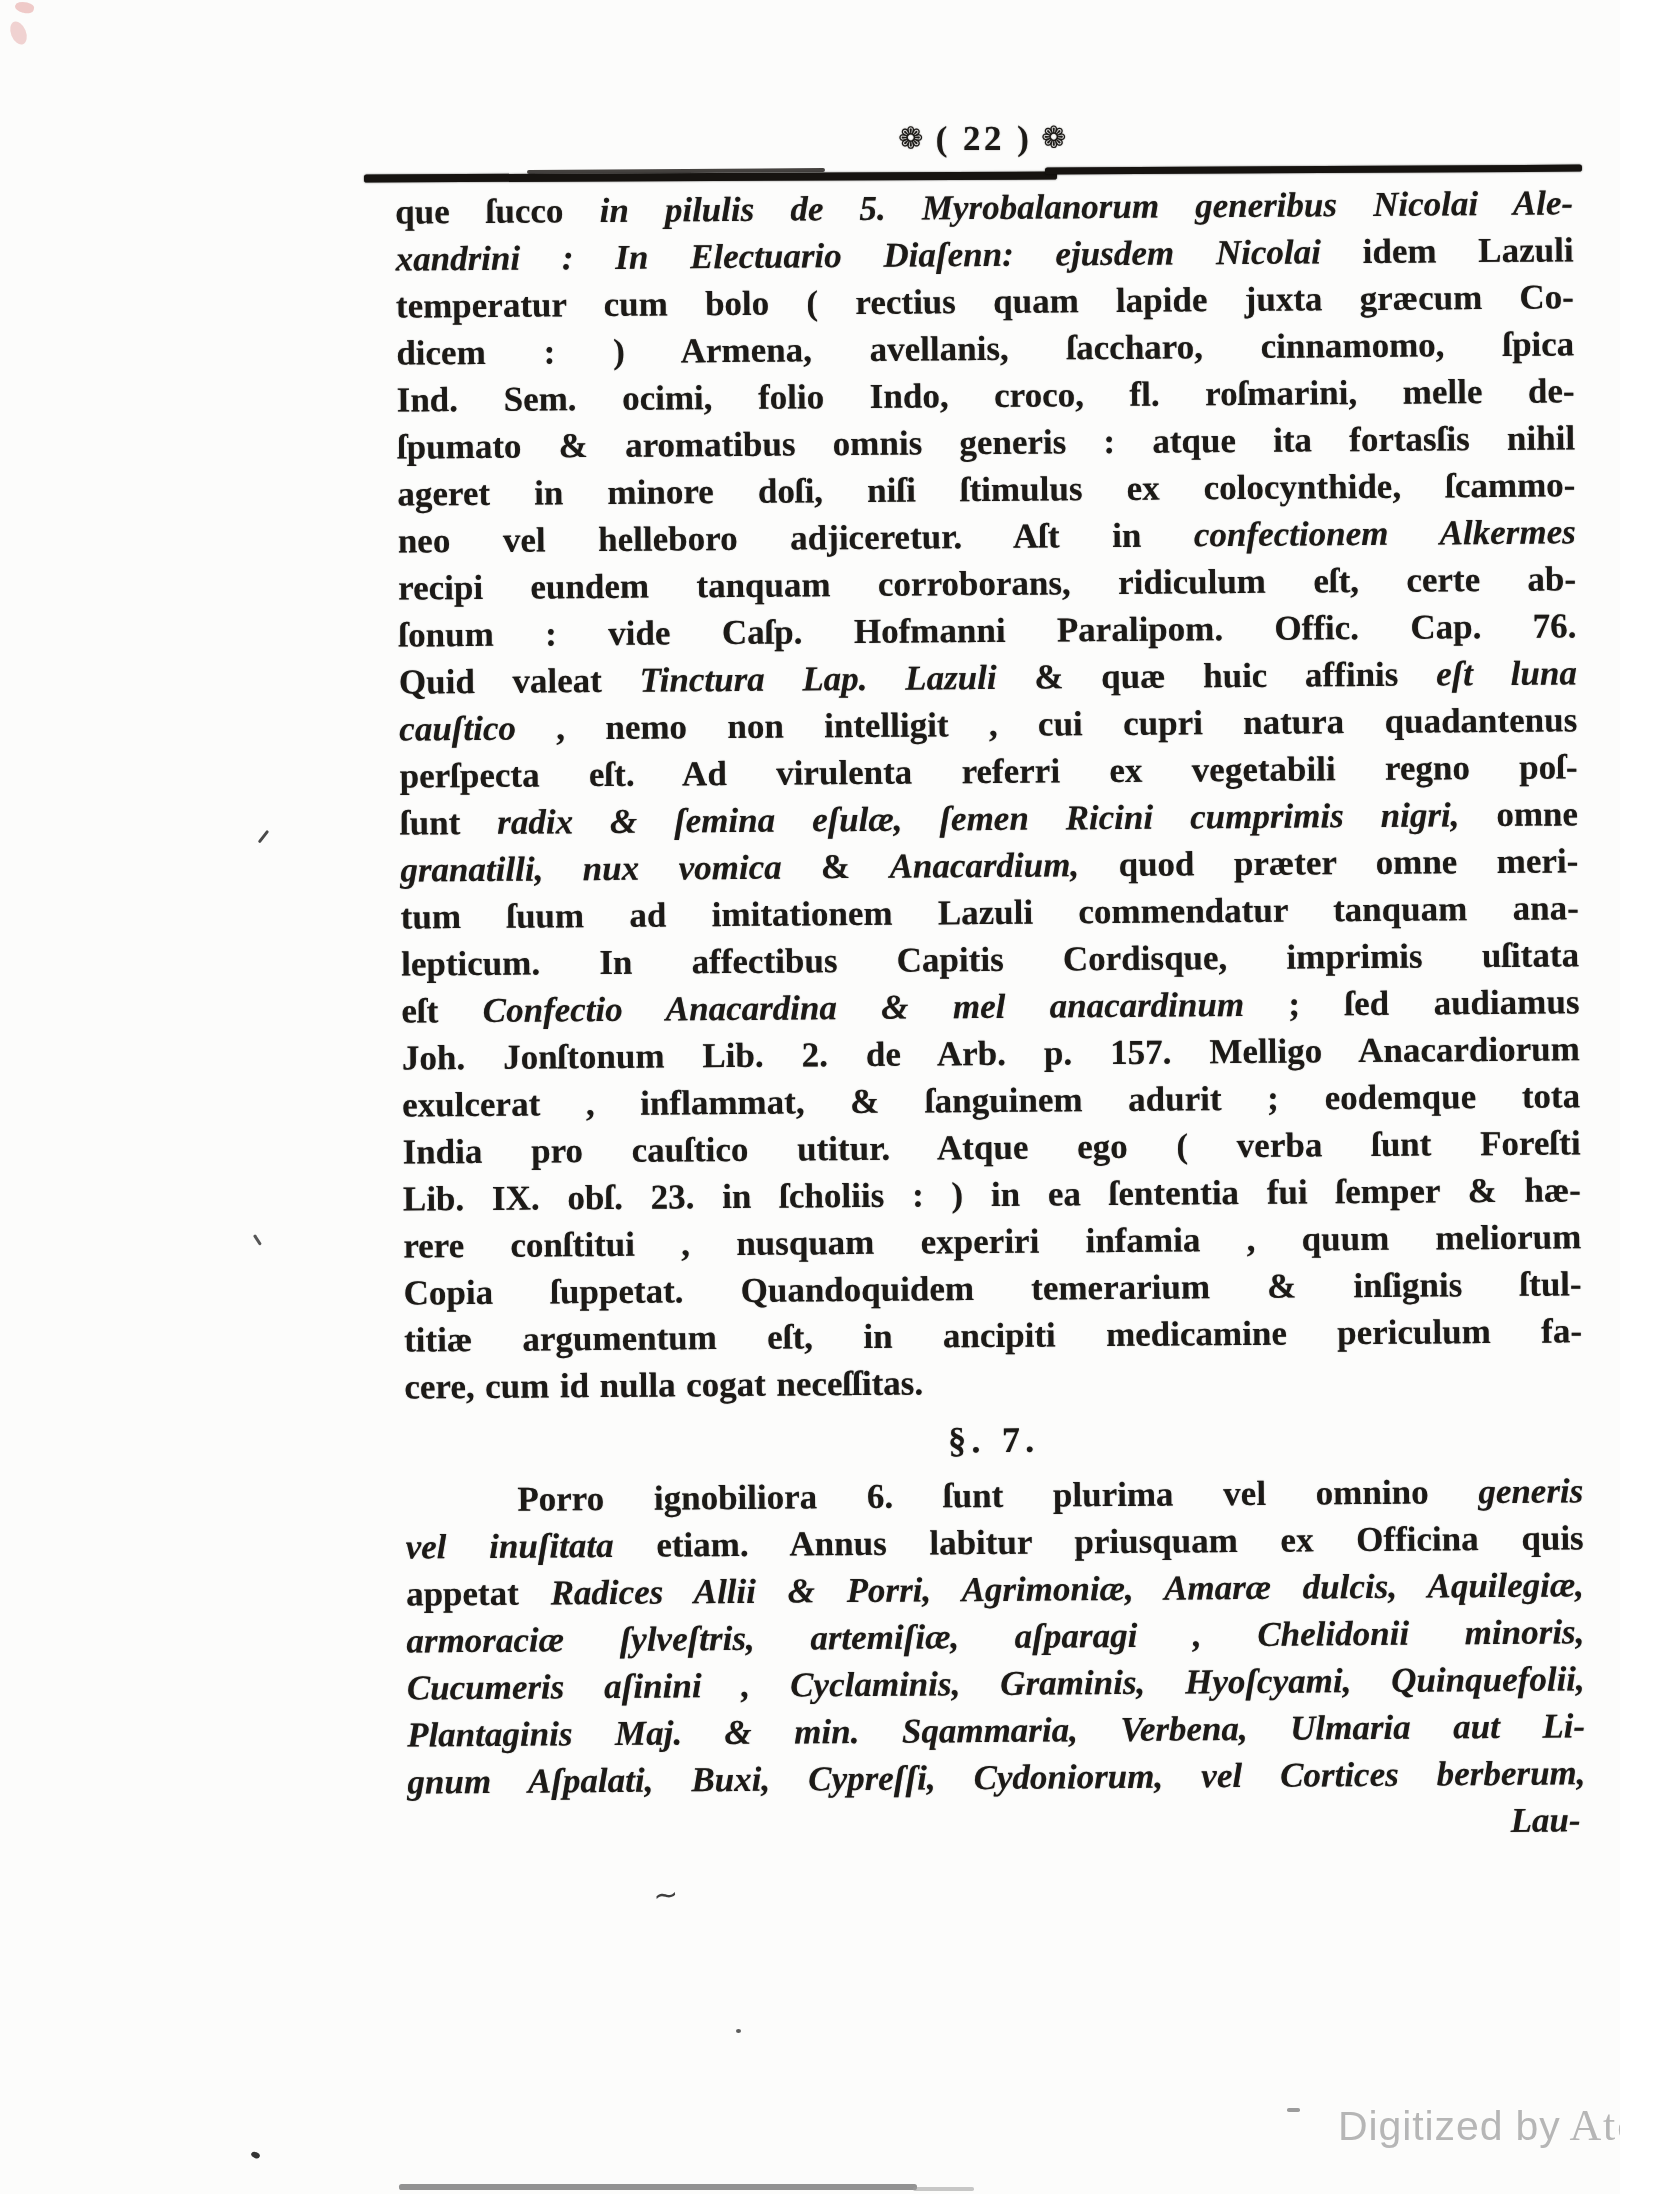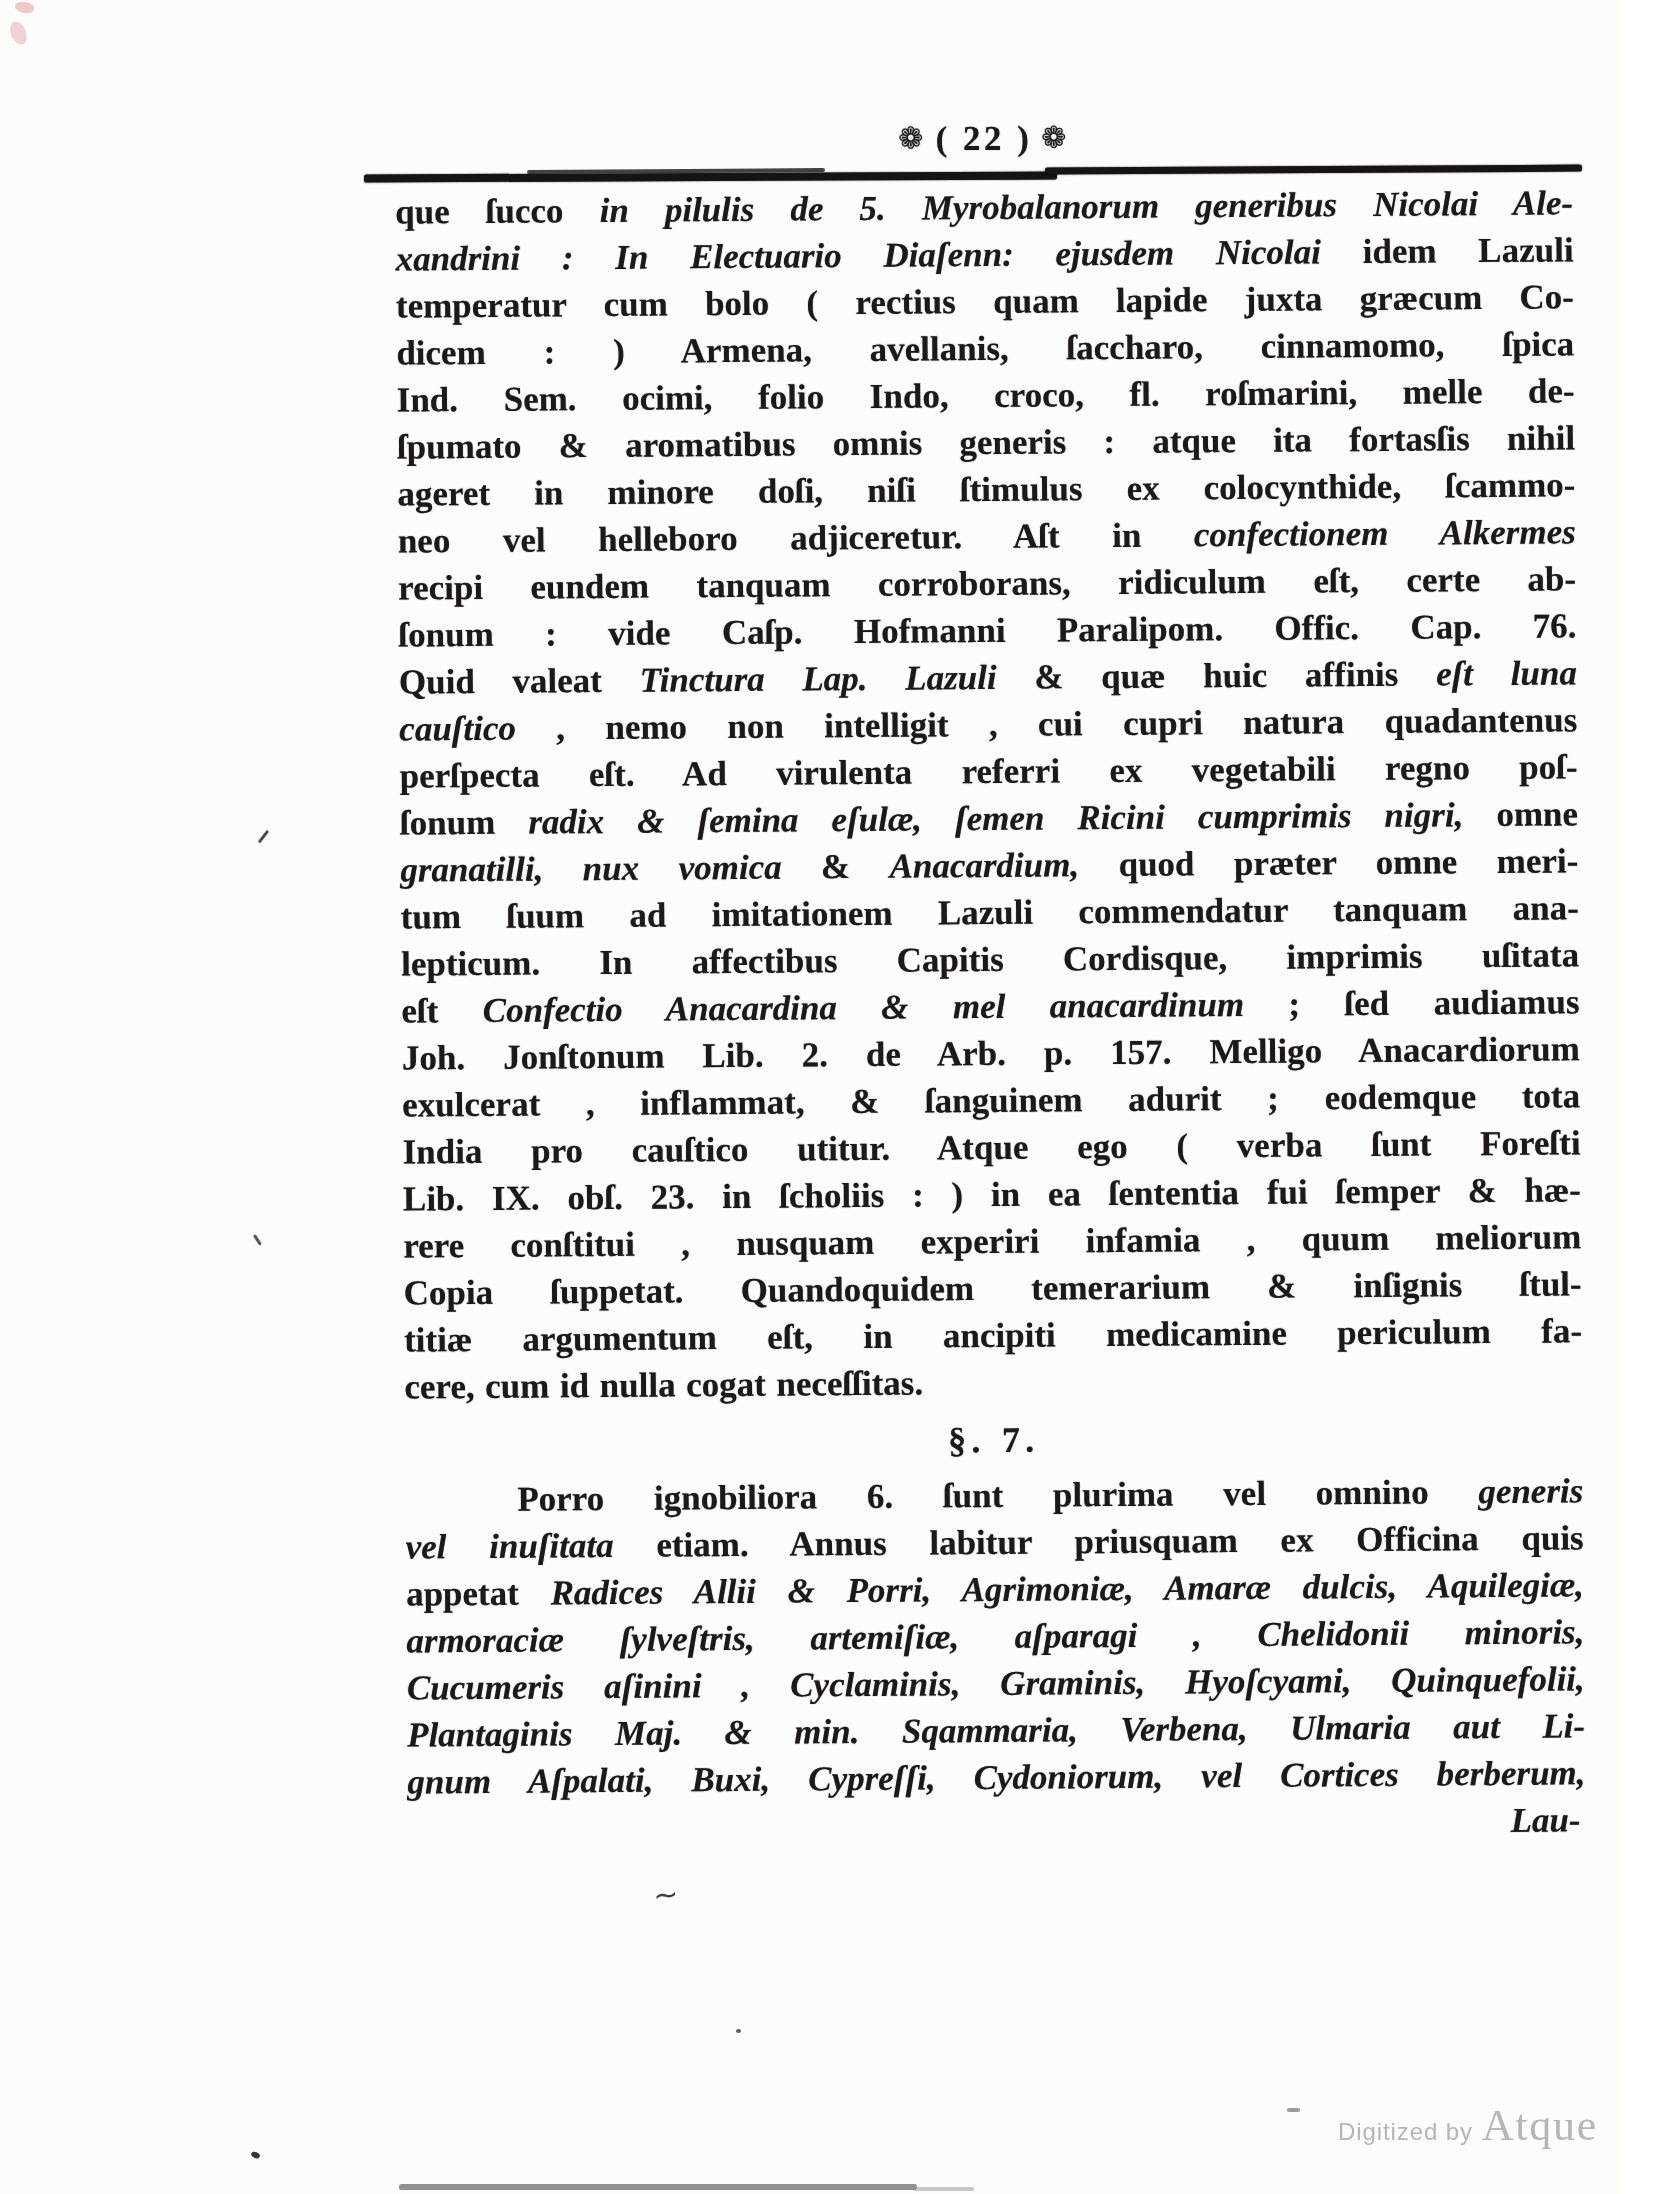--- a/index.html
+++ b/index.html
@@ -45,21 +45,21 @@
     text-align:center;font-size:36px;letter-spacing:5.3px;
   }
   .catchword-line{height:47px;line-height:47px;text-align:right;padding-right:5.3px;}
   .cw{font-style:italic;}
   
   .watermark{
     position:absolute;left:1338px;top:2100px;
     display:flex;align-items:baseline;gap:8.8px;
     color:var(--wm,#b6b6b6);white-space:nowrap;
   }
-  .wm-pre{font-family:"Liberation Sans","DejaVu Sans",sans-serif;font-size:24px;letter-spacing:0.9px;}
+  .wm-pre{font-family:"Liberation Sans","DejaVu Sans",sans-serif;font-size:41px;letter-spacing:0.9px;}
   .wm-brand{font-family:"Liberation Serif","DejaVu Serif",serif;font-size:44px;letter-spacing:1.8px;}
   
   .redmark{position:absolute;background:var(--red,rgba(204,70,64,.5));}
   .r1{left:15px;top:1.8px;width:19.3px;height:10.5px;border-radius:60% 40% 50% 50%;transform:rotate(14deg);opacity:.55;}
   .r2{left:11.4px;top:21px;width:15px;height:24px;border-radius:50%;transform:rotate(-22deg);opacity:.45;}
   .speck{position:absolute;background:#343434;border-radius:50%;}
   .sp1{left:251px;top:2152px;width:8.8px;height:6.1px;transform:rotate(20deg);}
   .sp2{left:736px;top:2029px;width:5.3px;height:4.4px;opacity:.8;}
   .sp3{left:262px;top:829px;width:2.6px;height:15px;border-radius:1.8px;transform:rotate(38deg);background:#4a4a4a;}
   .sp4{left:256px;top:1234px;width:2.6px;height:12.3px;border-radius:1.8px;transform:rotate(-33deg);background:#565656;}
@@ -91,21 +91,21 @@
         <div class="tline"><span>dicem : ) Armena, avellanis, ſaccharo, cinnamomo, ſpica</span></div>
         <div class="tline"><span>Ind. Sem. ocimi, folio Indo, croco, fl. roſmarini, melle de-</span></div>
         <div class="tline"><span>ſpumato &amp; aromatibus omnis generis : atque ita fortasſis nihil</span></div>
         <div class="tline"><span>ageret in minore doſi, niſi ſtimulus ex colocynthide, ſcammo-</span></div>
         <div class="tline"><span>neo vel helleboro adjiceretur. Aſt in </span><span class="it">confectionem Alkermes</span></div>
         <div class="tline"><span>recipi eundem tanquam corroborans, ridiculum eſt, certe ab-</span></div>
         <div class="tline"><span>ſonum : vide Caſp. Hofmanni Paralipom. Offic. Cap. 76.</span></div>
         <div class="tline"><span>Quid valeat </span><span class="it">Tinctura Lap. Lazuli</span><span> &amp; quæ huic affinis </span><span class="it">eſt luna</span></div>
         <div class="tline"><span class="it">cauſtico</span><span> , nemo non intelligit , cui cupri natura quadantenus</span></div>
         <div class="tline"><span>perſpecta eſt. Ad virulenta referri ex vegetabili regno poſ-</span></div>
-        <div class="tline"><span>ſonum </span><span class="it">radix &amp; ſemina eſulæ, ſemen Ricini cumprimis nigri,</span><span> omne</span></div>
+        <div class="tline"><span>ſunt </span><span class="it">radix &amp; ſemina eſulæ, ſemen Ricini cumprimis nigri,</span><span> omne</span></div>
         <div class="tline"><span class="it">granatilli, nux vomica </span><span>&amp; </span><span class="it">Anacardium,</span><span> quod præter omne meri-</span></div>
         <div class="tline"><span>tum ſuum ad imitationem Lazuli commendatur tanquam ana-</span></div>
         <div class="tline"><span>lepticum. In affectibus Capitis Cordisque, imprimis uſitata</span></div>
         <div class="tline"><span>eſt </span><span class="it">Confectio Anacardina &amp; mel anacardinum</span><span> ; ſed audiamus</span></div>
         <div class="tline"><span>Joh. Jonſtonum Lib. 2. de Arb. p. 157. Melligo Anacardiorum</span></div>
         <div class="tline"><span>exulcerat , inflammat, &amp; ſanguinem adurit ; eodemque tota</span></div>
         <div class="tline"><span>India pro cauſtico utitur. Atque ego ( verba ſunt Foreſti</span></div>
         <div class="tline"><span>Lib. IX. obſ. 23. in ſcholiis : ) in ea ſententia fui ſemper &amp; hæ-</span></div>
         <div class="tline"><span>rere conſtitui , nusquam experiri infamia , quum meliorum</span></div>
         <div class="tline"><span>Copia ſuppetat. Quandoquidem temerarium &amp; inſignis ſtul-</span></div>

